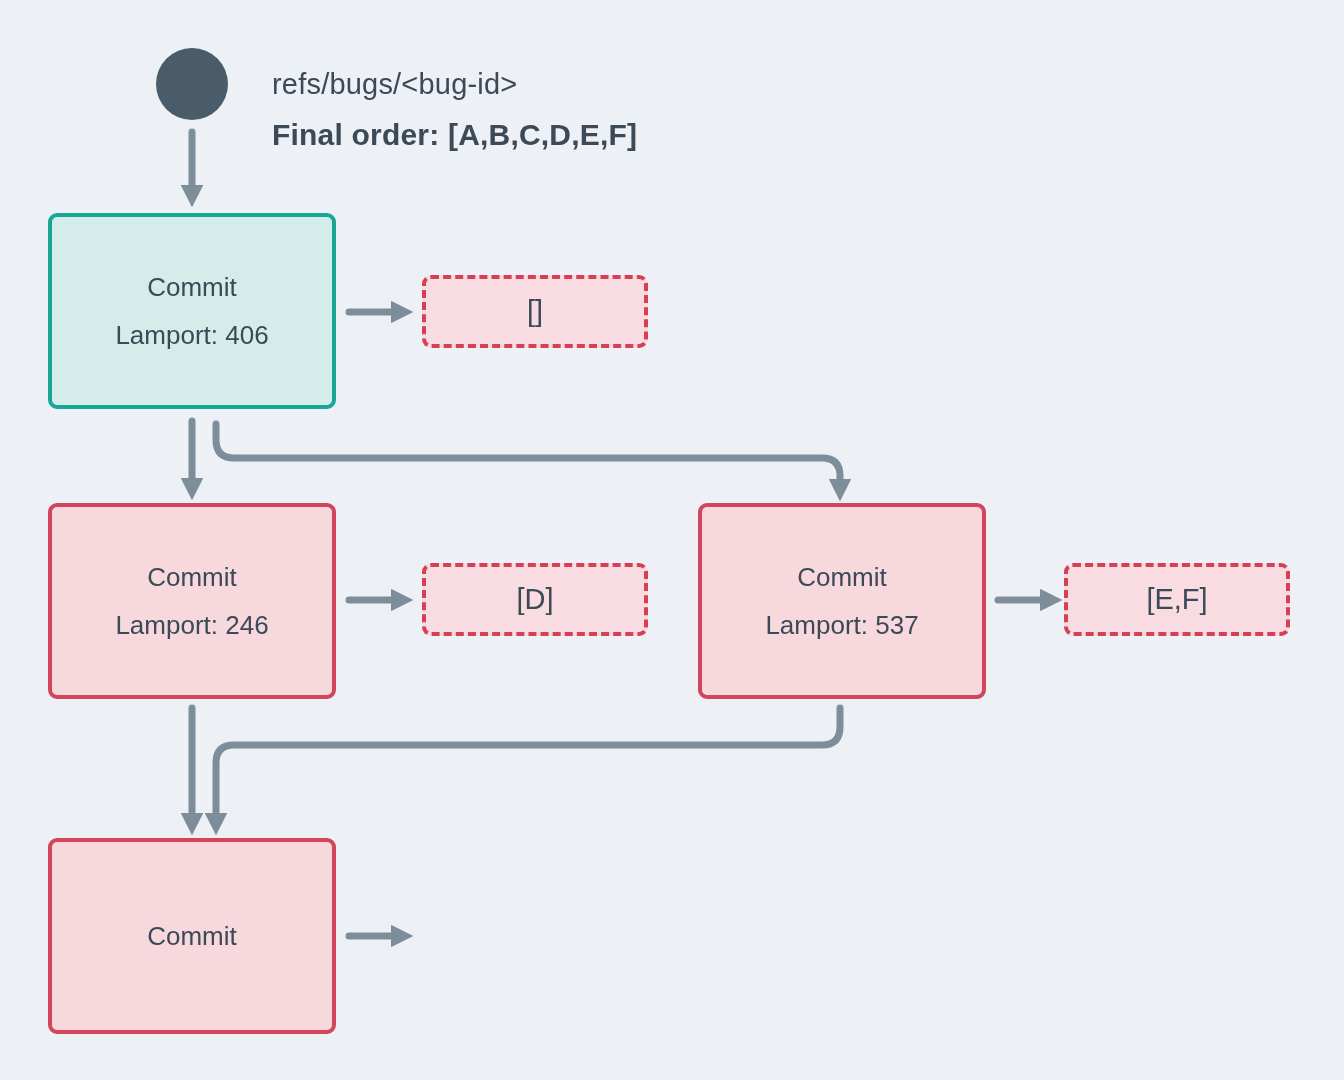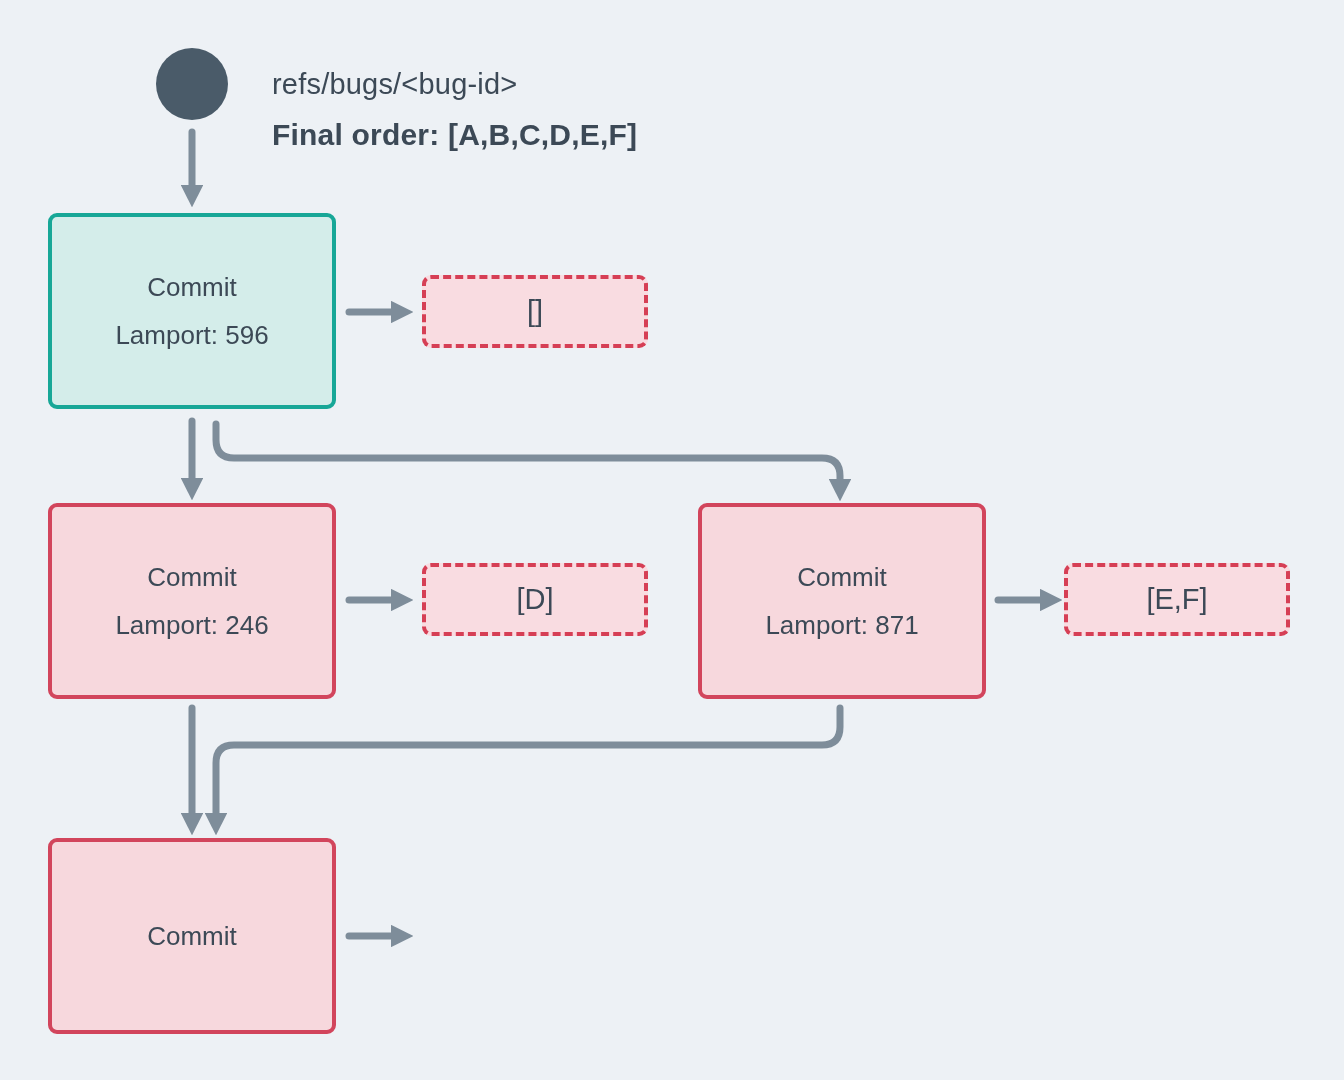--- a/index.html
+++ b/index.html
@@ -102,33 +102,33 @@
     <path class="edge" d="M840 708 V727 Q840 745 822 745 H234 Q216 745 216 763 V813" marker-end="url(#ah)"></path>
     <path class="edge" d="M349 936 H391" marker-end="url(#ah)"></path>
   </svg>
 
   <div class="head-circle"></div>
   <div class="ref-label">refs/bugs/&lt;bug-id&gt;</div>
   <div class="final-order">Final order: [A,B,C,D,E,F]</div>
 
   <div class="commit teal n864">
     <div>Commit</div>
-    <div>Lamport: 596</div>
+    <div>Lamport: 406</div>
   </div>
   <div class="bugs b864">[]</div>
 
   <div class="commit red n246">
     <div>Commit</div>
     <div>Lamport: 246</div>
   </div>
   <div class="bugs b246">[D]</div>
 
   <div class="commit red n537">
     <div>Commit</div>
-    <div>Lamport: 871</div>
+    <div>Lamport: 537</div>
   </div>
   <div class="bugs b537">[E,F]</div>
 
   <div class="commit red n127">
     <div>Commit</div>
   </div>
 
 </div>
 
 </body></html>

